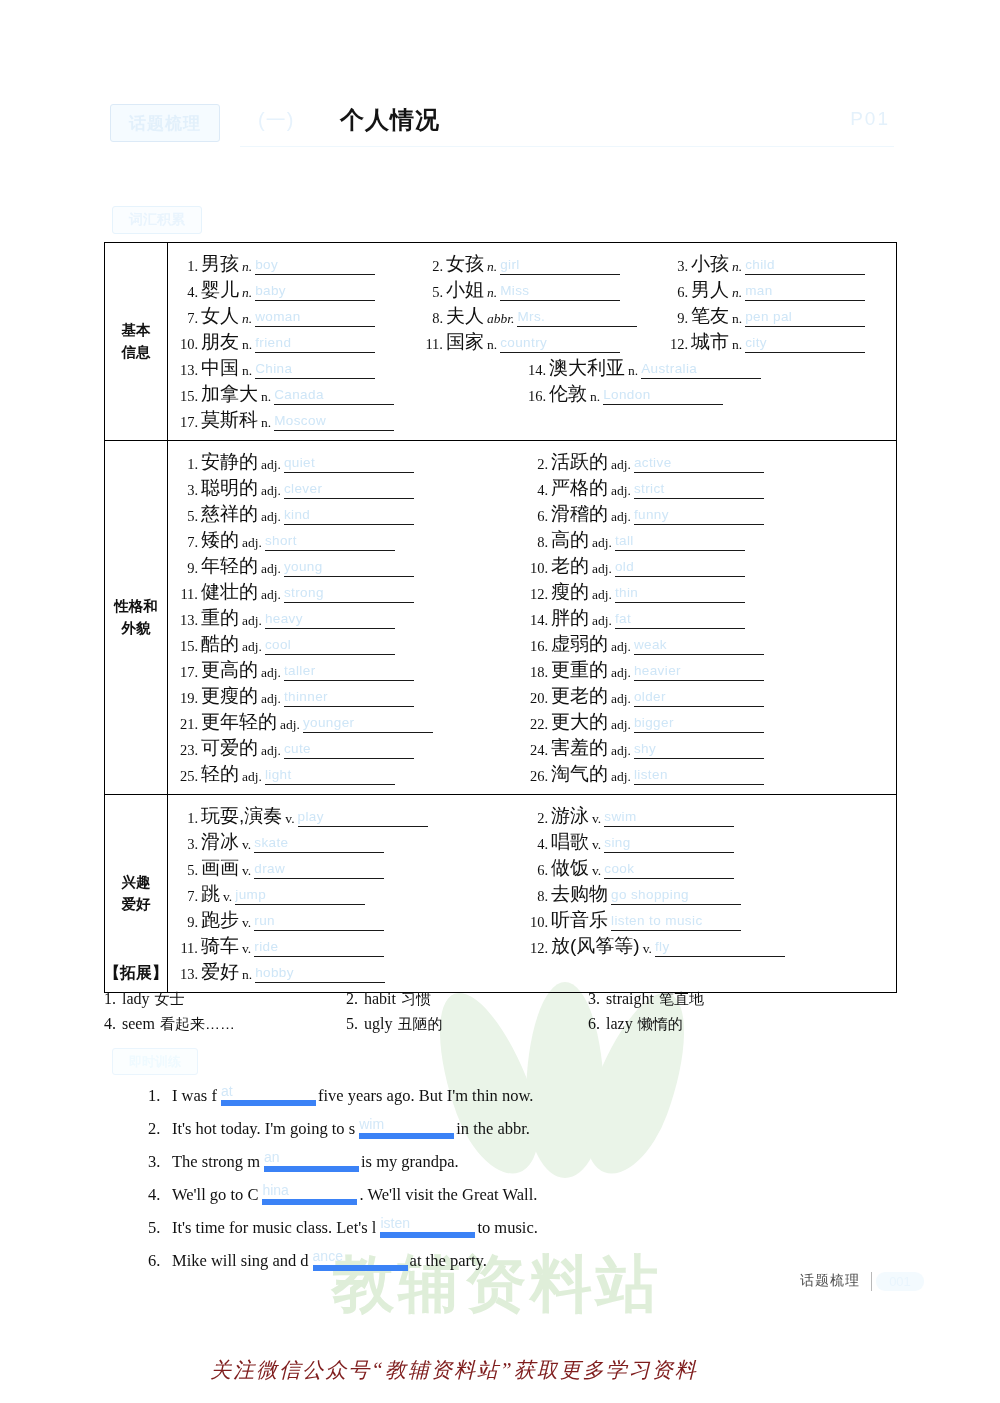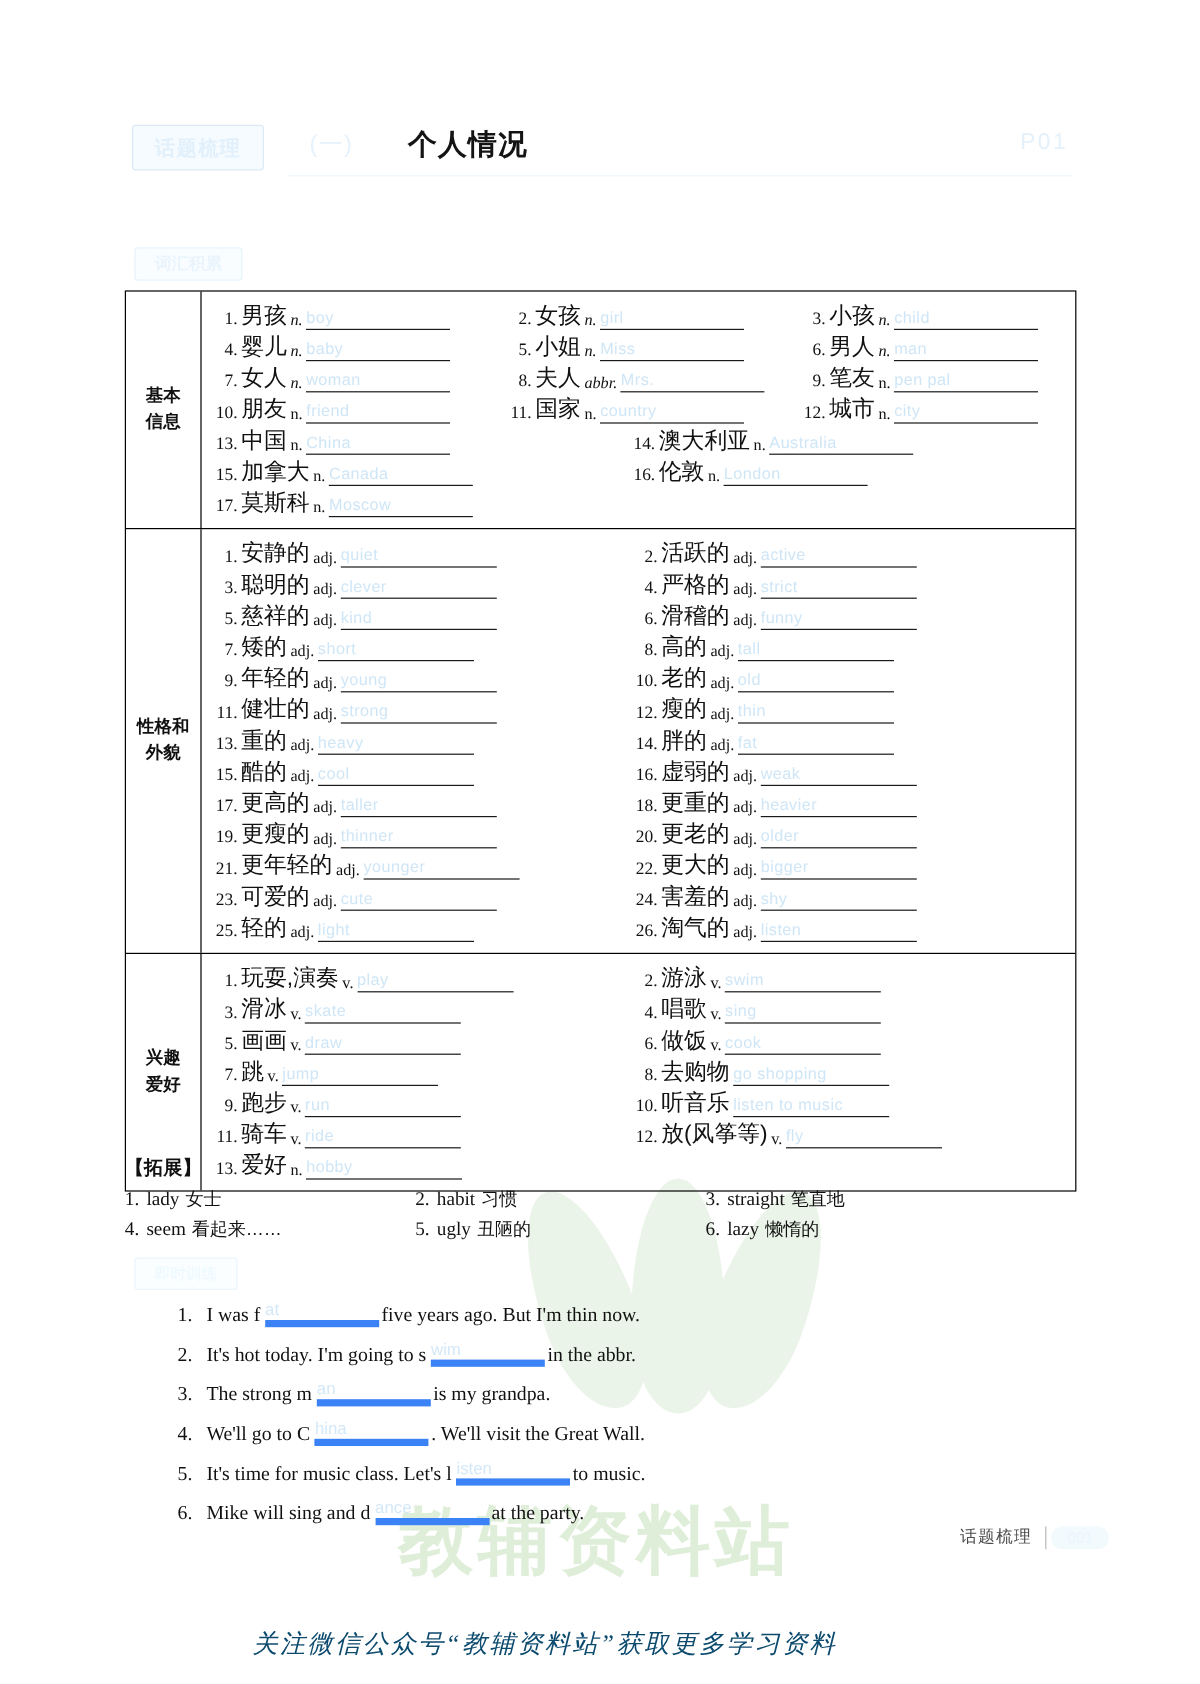--- a/index.html
+++ b/index.html
@@ -389,21 +389,21 @@
 
   .promo {
     position: absolute;
     left: 0;
     top: 1356px;
     width: 908px;
     text-align: center;
     font-family: "Liberation Serif", serif;
     font-style: italic;
     font-size: 21px;
-    color: #0c4a6e;
+    color: #7f1d1d;
     letter-spacing: 2px;
     z-index: 3;
   }
 </style>
 </head>
 <body>
 
 <div class="page">
 
   <div class="watermark">

